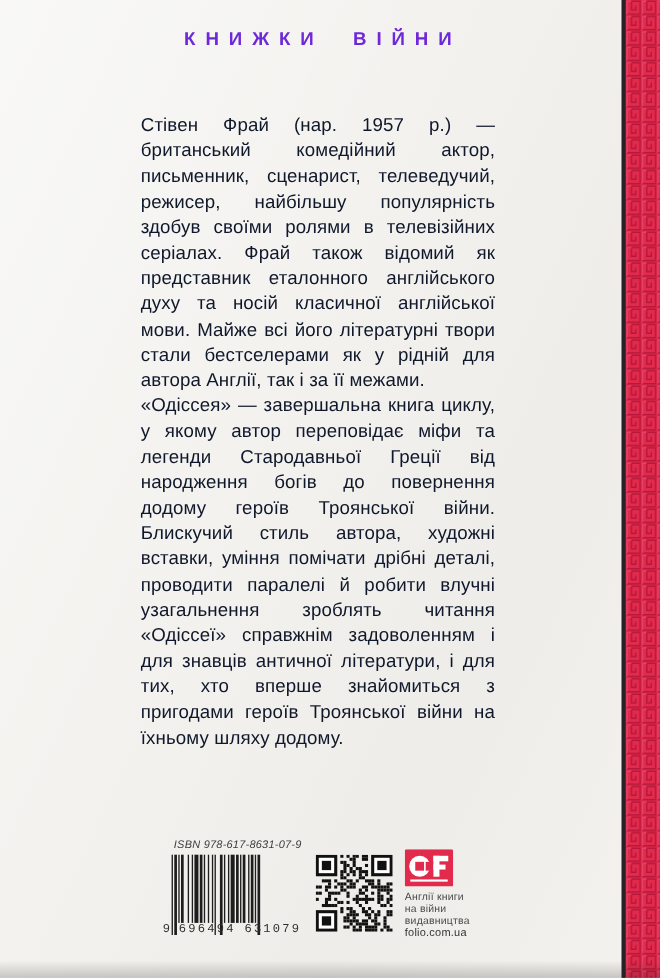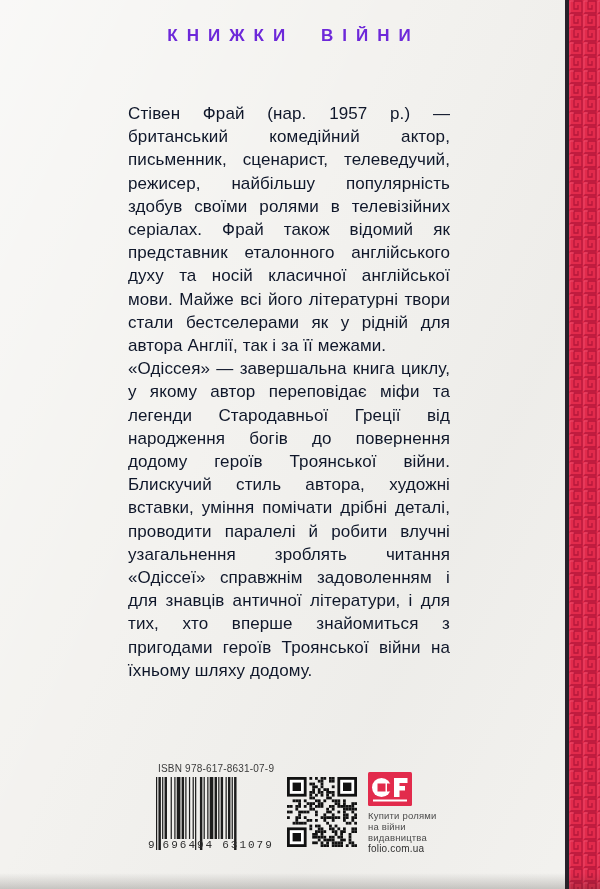--- a/index.html
+++ b/index.html
@@ -28,20 +28,21 @@
     font-size:17px;line-height:23.2px;letter-spacing:.1px;
     text-align:justify;text-align-last:left;margin-top:20px;
   }
   .blurb p{margin:0;}
   
   .print-row{position:absolute;left:150px;top:763px;width:320px;height:100px;}
   .isbn-block{position:absolute;left:0;top:0;width:128px;}
   .isbn-label{
     font-size:10px;color:#3b3b3b;letter-spacing:.2px;white-space:nowrap;
     margin-left:8px;
+    font-style:italic;
   }
   .ean{position:relative;width:124px;height:80px;margin-top:1px;}
   .ean svg{position:absolute;left:0;top:0;}
   .ean-digits{
     position:absolute;left:0;top:64px;width:124px;
     display:flex;align-items:flex-start;
     font-family:"Liberation Mono","DejaVu Sans Mono",monospace;
     font-size:11px;color:#2e2e2e;letter-spacing:2px;
   }
   .ean-digits .d0{margin-left:-2px;margin-right:6px;}
@@ -334,21 +335,21 @@
       <rect x="0" y="0" width="44" height="34" rx="1.5" fill="#e22b4c"></rect>
       <circle cx="13.5" cy="15.5" r="9.5" fill="#ffffff"></circle>
       <rect x="9.5" y="11.5" width="8" height="8" fill="#e22b4c"></rect>
       <rect x="19" y="11.5" width="5" height="8" fill="#e22b4c"></rect>
       <rect x="26" y="6" width="5.5" height="19" fill="#ffffff"></rect>
       <rect x="26" y="6" width="13.5" height="5" fill="#ffffff"></rect>
       <rect x="26" y="14" width="11" height="4.5" fill="#ffffff"></rect>
       <rect x="5" y="27.5" width="34" height="2" fill="#ffffff"></rect>
     </svg>
     <div class="pub-lines">
-      <div>Купити ролями</div>
+      <div>Англії книги</div>
       <div>на війни</div>
       <div>видавництва</div>
       <div class="pub-site">folio.com.ua</div>
     </div>
   </div>
 </div>
 
 <div class="spine-line"></div>
 <svg class="spine-strip" width="31" height="889">
   <defs>

